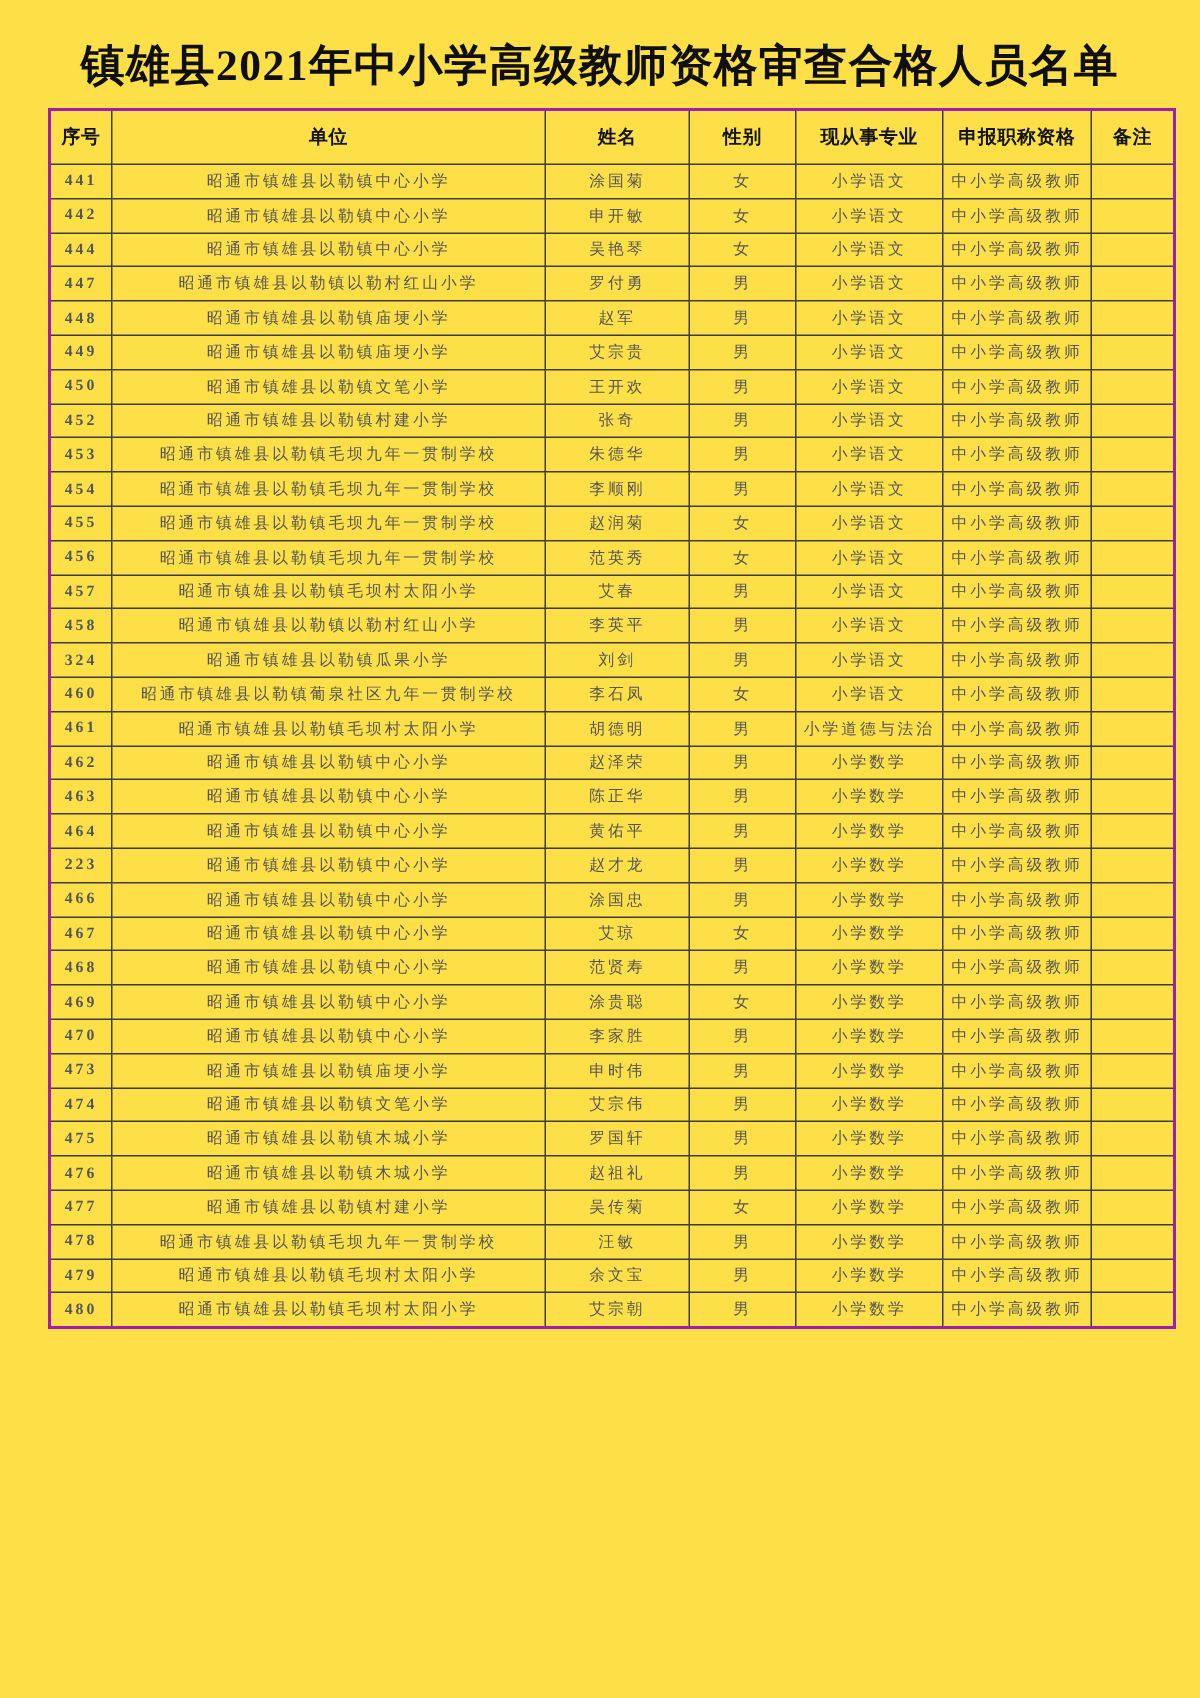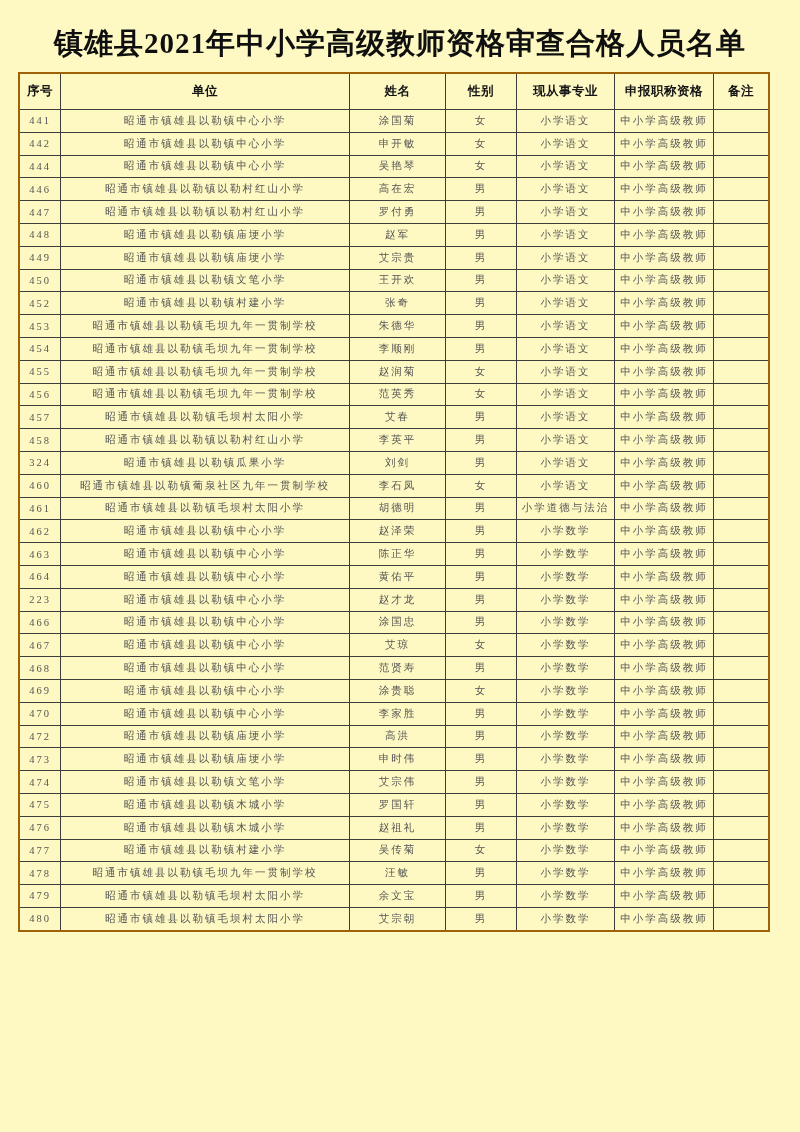--- a/index.html
+++ b/index.html
@@ -7,44 +7,44 @@
     padding: 0;
     background: #ffffff;
     width: 800px;
     height: 1132px;
     font-family: "Liberation Serif", "DejaVu Serif", serif;
   }
   .page {
     position: relative;
     width: 800px;
     height: 1132px;
-    background: #fef9c3;
+    background: #fde047;
     overflow: hidden;
   }
   .doc-title {
     position: absolute;
     top: 24px;
     left: 0;
     width: 800px;
     text-align: center;
     font-size: 29px;
     font-weight: bold;
     color: #0f0f0f;
     letter-spacing: 1px;
     margin: 0;
     font-family: "Liberation Serif", "DejaVu Serif", serif;
   }
   table.roster {
     position: absolute;
-    left: 18px;
+    left: 32px;
     top: 72px;
     width: 742px;
     border-collapse: collapse;
     table-layout: fixed;
-    border: 2px solid #a16207;
+    border: 2px solid #a21caf;
   }
   table.roster th, table.roster td {
     border: 1.5px solid #3d3d3d;
     padding: 0;
     text-align: center;
     vertical-align: middle;
     overflow: hidden;
     white-space: nowrap;
   }
   table.roster th {
@@ -57,20 +57,21 @@
   table.roster td {
     height: 21.8px;
     font-size: 10.5px;
     color: #555555;
     letter-spacing: 2px;
   }
   td.col-index {
     font-size: 11.5px;
     color: #2b2b2b;
     letter-spacing: 0.5px;
+    font-weight: bold;
   }
   
   .w-index   { width: 40px; }
   .w-unit    { width: 288px; }
   .w-name    { width: 95px; }
   .w-gender  { width: 70px; }
   .w-subject { width: 97px; }
   .w-title   { width: 98px; }
   .w-remark  { width: 54px; }
 </style>
@@ -114,29 +115,20 @@
         <tr>
           <td class="col-index">444</td>
           <td class="col-unit">昭通市镇雄县以勒镇中心小学</td>
           <td class="col-name">吴艳琴</td>
           <td class="col-gender">女</td>
           <td class="col-subject">小学语文</td>
           <td class="col-title">中小学高级教师</td>
           <td class="col-remark"></td>
         </tr>
         <tr>
-          <td class="col-index">446</td>
-          <td class="col-unit">昭通市镇雄县以勒镇以勒村红山小学</td>
-          <td class="col-name">高在宏</td>
-          <td class="col-gender">男</td>
-          <td class="col-subject">小学语文</td>
-          <td class="col-title">中小学高级教师</td>
-          <td class="col-remark"></td>
-        </tr>
-        <tr>
           <td class="col-index">447</td>
           <td class="col-unit">昭通市镇雄县以勒镇以勒村红山小学</td>
           <td class="col-name">罗付勇</td>
           <td class="col-gender">男</td>
           <td class="col-subject">小学语文</td>
           <td class="col-title">中小学高级教师</td>
           <td class="col-remark"></td>
         </tr>
         <tr>
           <td class="col-index">448</td>
@@ -324,29 +316,20 @@
           <td class="col-name">涂贵聪</td>
           <td class="col-gender">女</td>
           <td class="col-subject">小学数学</td>
           <td class="col-title">中小学高级教师</td>
           <td class="col-remark"></td>
         </tr>
         <tr>
           <td class="col-index">470</td>
           <td class="col-unit">昭通市镇雄县以勒镇中心小学</td>
           <td class="col-name">李家胜</td>
-          <td class="col-gender">男</td>
-          <td class="col-subject">小学数学</td>
-          <td class="col-title">中小学高级教师</td>
-          <td class="col-remark"></td>
-        </tr>
-        <tr>
-          <td class="col-index">472</td>
-          <td class="col-unit">昭通市镇雄县以勒镇庙埂小学</td>
-          <td class="col-name">高洪</td>
           <td class="col-gender">男</td>
           <td class="col-subject">小学数学</td>
           <td class="col-title">中小学高级教师</td>
           <td class="col-remark"></td>
         </tr>
         <tr>
           <td class="col-index">473</td>
           <td class="col-unit">昭通市镇雄县以勒镇庙埂小学</td>
           <td class="col-name">申时伟</td>
           <td class="col-gender">男</td>

